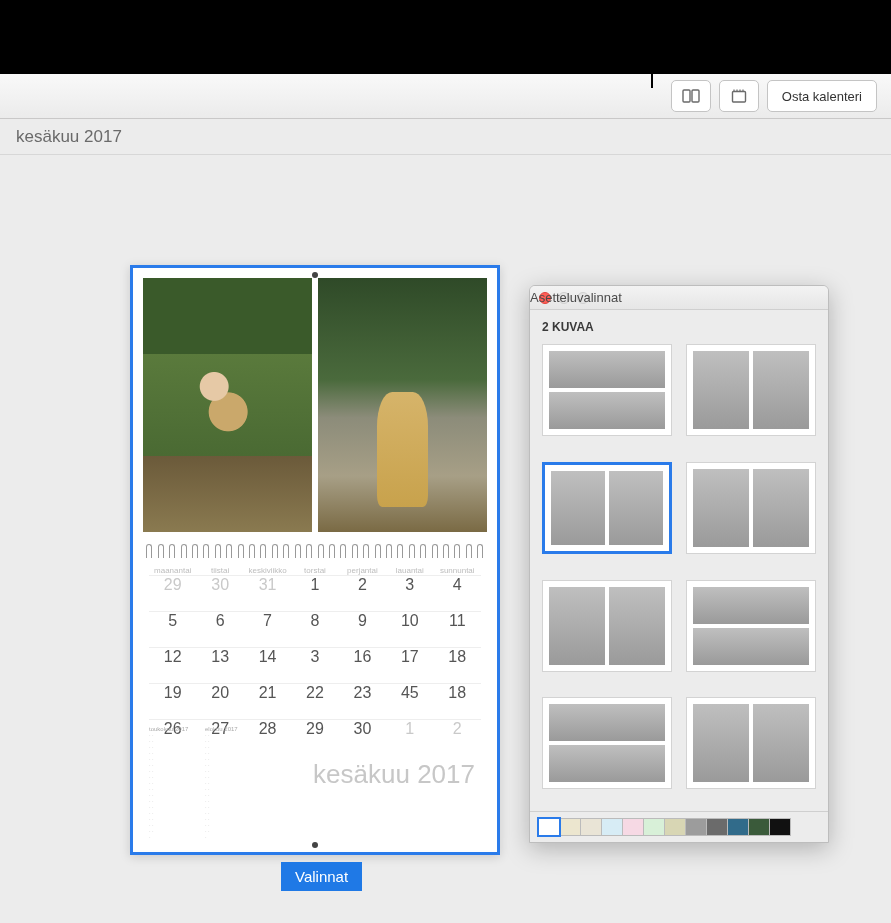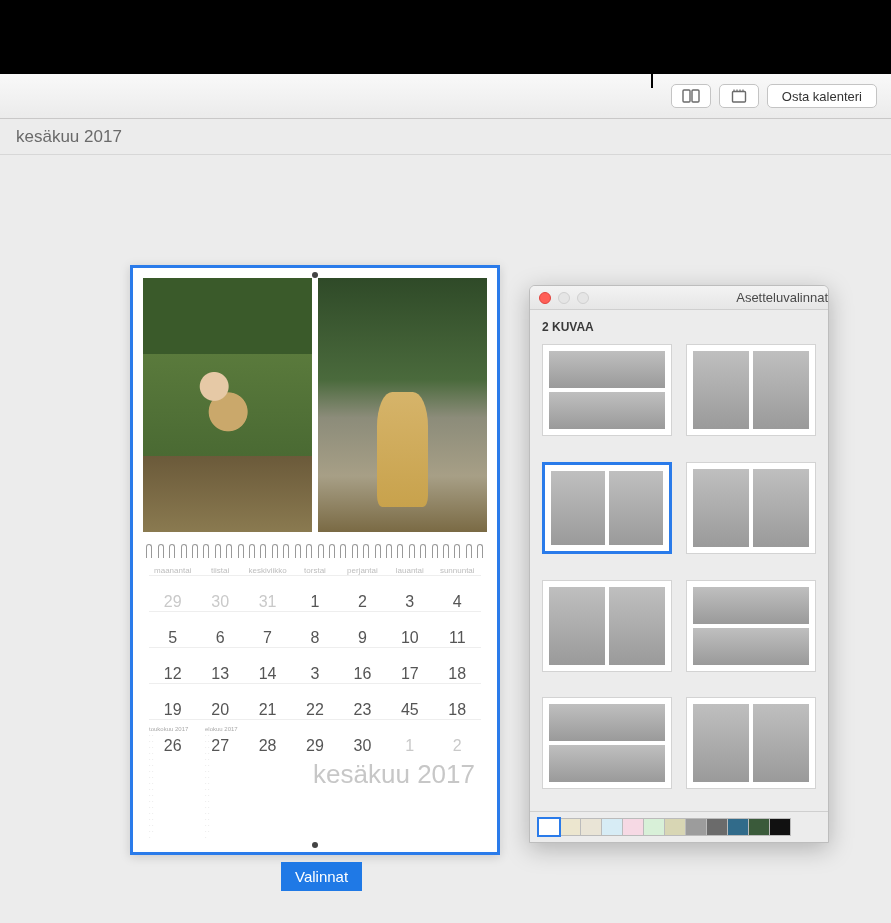--- a/index.html
+++ b/index.html
@@ -37,21 +37,21 @@
   height: 45px;
   background: linear-gradient(#f9f9f9, #ebebeb);
   border-bottom: 1px solid #c9c8c8;
   display: flex;
   align-items: center;
   justify-content: flex-end;
   padding: 0 14px;
   gap: 8px;
 }
 .tb-btn {
-  height: 24px;
+  height: 32px;
   min-width: 40px;
   background: #fff;
   border: 1px solid #c4c4c4;
   border-radius: 5px;
   display: inline-flex;
   align-items: center;
   justify-content: center;
   font-size: 13px;
   color: #333;
   cursor: pointer;
@@ -161,21 +161,21 @@
 }
 .wday-row div, .date-row div {
   flex: 1;
   text-align: center;
 }
 .date-row {
   display: flex;
   font-size: 16px;
   color: #555;
   height: 36px;
-  align-items: flex-end;
+  align-items: flex-start;
   border-top: 1px solid #eee;
 }
 .date-row div.mute { color: #c9c9c9; }
 .month-label {
   text-align: right;
   font-size: 26px;
   color: #c7c7c7;
   padding-right: 6px;
   padding-top: 4px;
 }
@@ -236,21 +236,21 @@
   display: flex;
   gap: 7px;
   padding-left: 9px;
 }
 .tdot { width: 12px; height:12px; border-radius:50%; }
 .tclose { background: #ff5f57; border:1px solid #e0443e; }
 .tblank { background: #e5e5e5; border:1px solid #d0d0d0; }
 .panel-title-text {
   position: absolute;
   left: 0; right: 0;
-  text-align: right;
+  text-align: left;
   font-size: 13px;
   color: #4a4a4a;
 }
 .panel-sub {
   padding: 10px 12px 6px;
   font-size: 12px;
   font-weight: 600;
   color: #3a3a3a;
 }
 .layout-grid {

